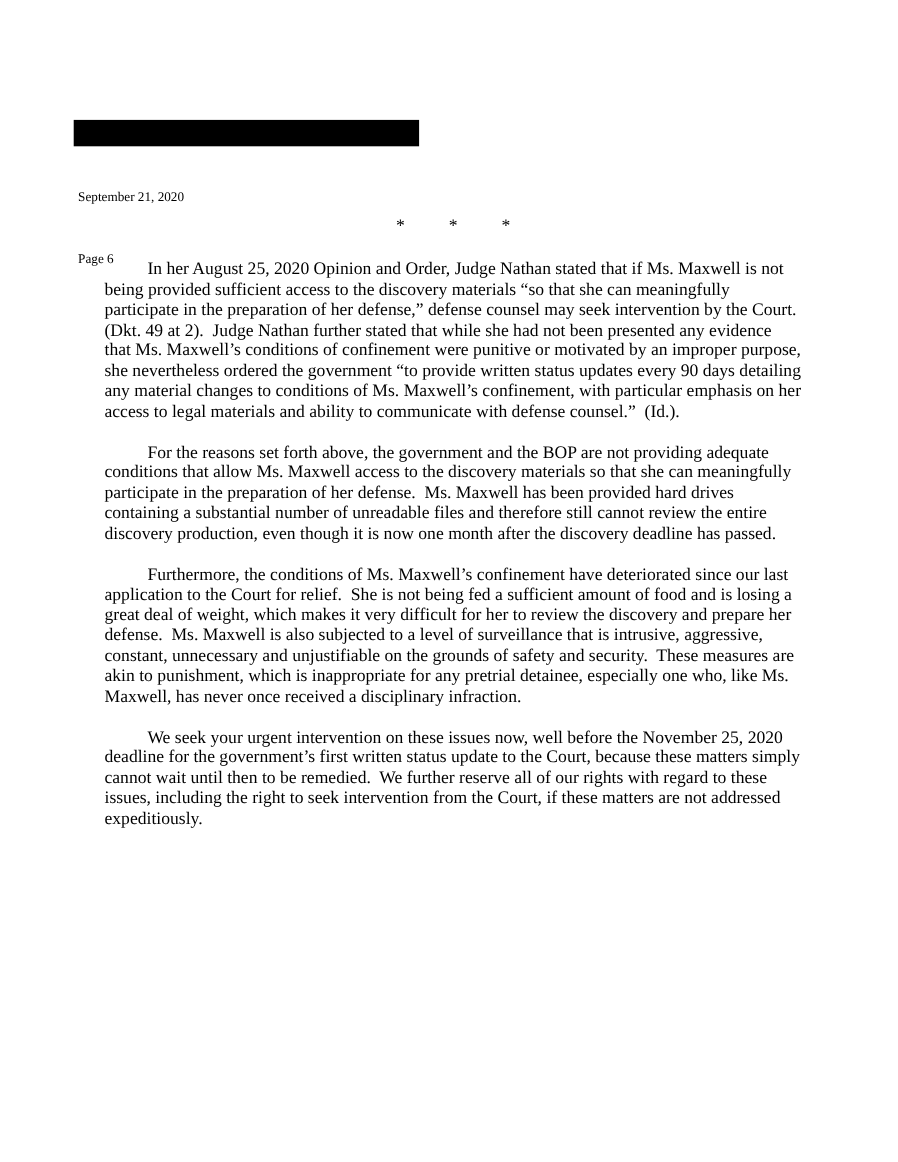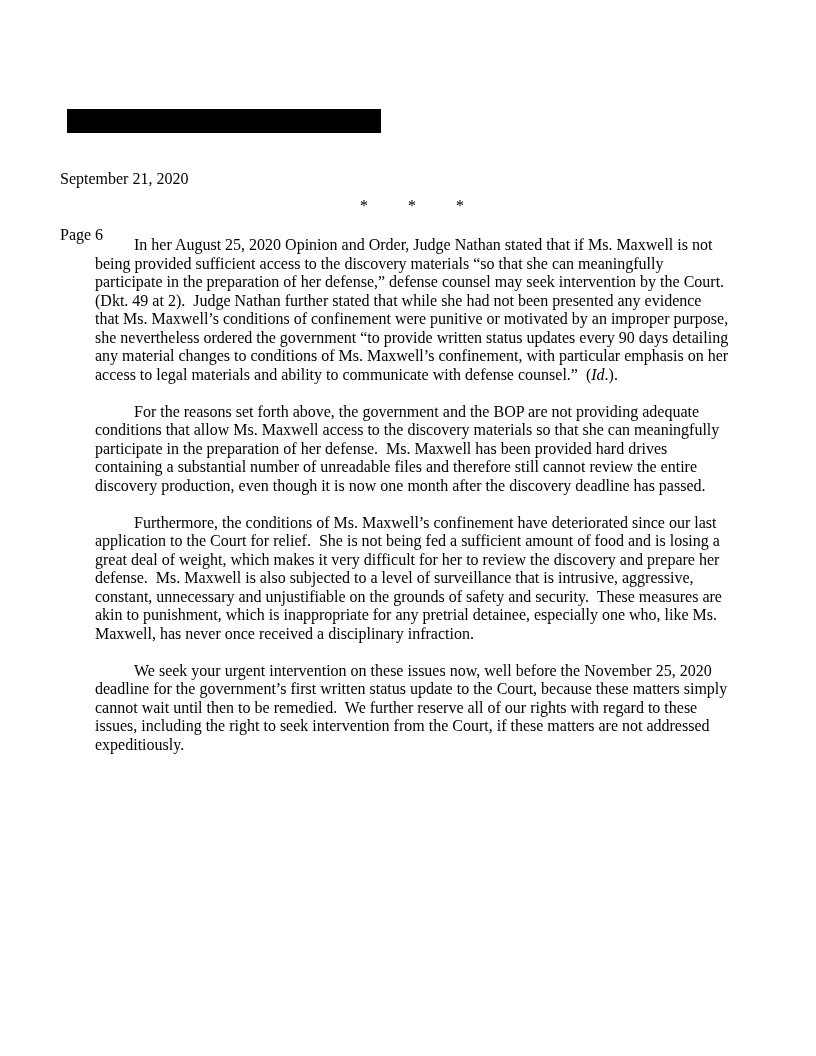--- a/index.html
+++ b/index.html
@@ -19,23 +19,23 @@
   .redaction {
     position: absolute;
     left: 67px;
     top: 109px;
     width: 314px;
     height: 24px;
     background: #000000;
   }
   .header {
     position: absolute;
-    left: 60px;
+    left: 71px;
     top: 133px;
-    font-size: 16px;
+    font-size: 12px;
     line-height: 18.5px;
     white-space: pre;
   }
   .separator {
     position: absolute;
     left: 95px;
     top: 197px;
     width: 634px;
     display: flex;
     justify-content: center;
@@ -55,21 +55,20 @@
   .para {
     margin: 0 0 18.5px 0;
     text-indent: 39px;
     white-space: pre-wrap;
     overflow-wrap: break-word;
   }
   .para:last-child {
     margin-bottom: 17px;
   }
   .cite-italic {
-    font-style: italic;
   }
 </style>
 </head>
 <body>
 
 <div class="page">
 
   <div class="redaction"></div>
 
   <div class="header">

